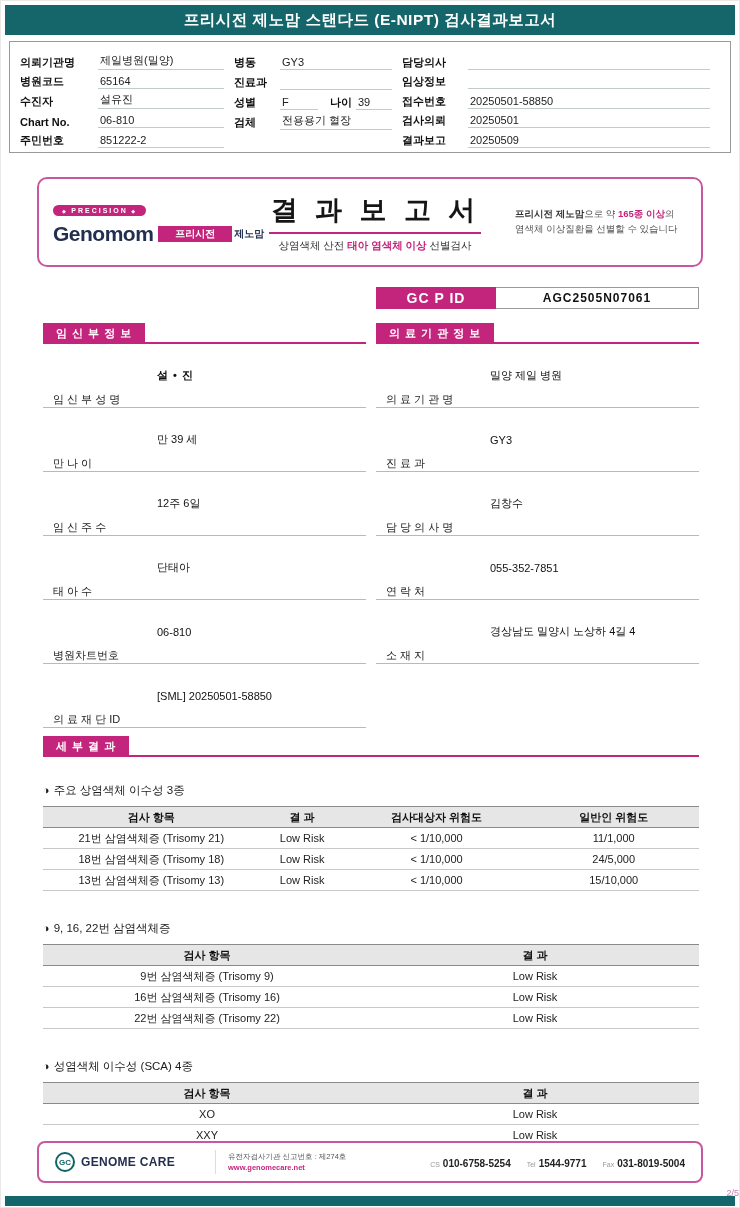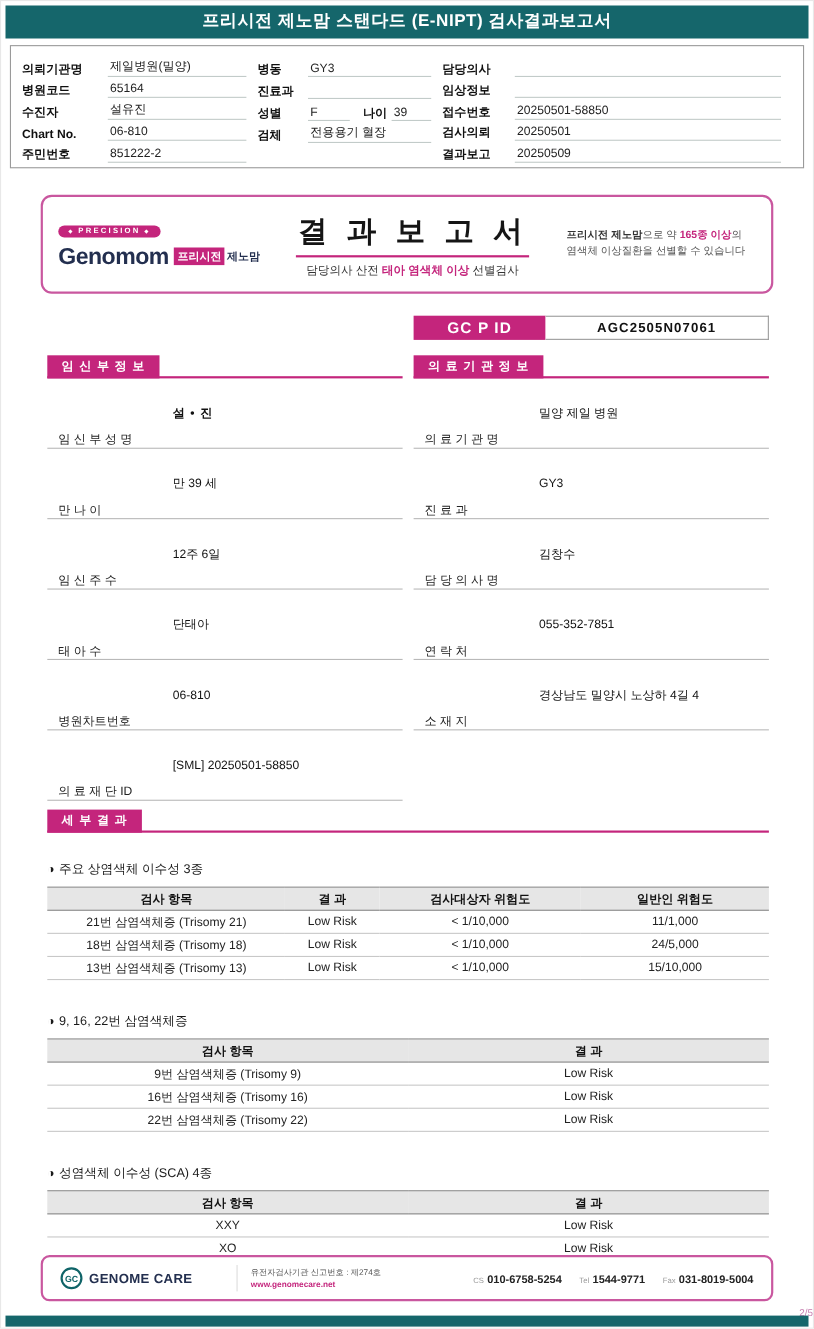--- a/index.html
+++ b/index.html
@@ -31,21 +31,21 @@
   .report-band { position:absolute; top:176px; left:36px; right:36px; height:90px;
                  border:2px solid #c9579f; border-radius:10px; display:flex; align-items:center; padding:0 14px; background:#fff; }
   .logo-block { width:182px; }
   .precision-pill { display:inline-block; background:#c4257c; color:#fff; font-size:7px; font-weight:bold;
                     letter-spacing:2px; padding:2px 9px; border-radius:8px; }
   .precision-pill::before { content:"◆ "; font-size:5px; }
   .precision-pill::after { content:" ◆"; font-size:5px; }
   .brand-line { margin-top:5px; white-space:nowrap; }
   .brand-name { font-size:21px; font-weight:bold; color:#232f4f; letter-spacing:-0.5px; }
   .brand-tag1 { display:inline-block; background:#c4257c; color:#fff; font-size:10px; font-weight:bold;
-                padding:1px 3px; margin-left:5px; vertical-align:4px; }
+                padding:1px 17px; margin-left:5px; vertical-align:4px; }
   .brand-tag2 { font-size:10px; font-weight:bold; color:#232f4f; vertical-align:4px; margin-left:2px; }
   .title-block { flex:1; text-align:center; }
   .report-title { font-family:"DejaVu Serif","Liberation Serif",serif; font-size:27px; font-weight:bold;
                   color:#151515; letter-spacing:4px; white-space:pre; }
   .title-rule { width:212px; height:2px; background:#c4257c; margin:4px auto 5px auto; }
   .report-subtitle { font-size:10.5px; color:#333; }
   .subtitle-hl { color:#c4257c; font-weight:bold; }
   .tagline-block { width:172px; font-size:9.5px; color:#555; line-height:1.55; }
   .tag-bold { font-weight:bold; color:#333; }
   .tag-hl { color:#c4257c; font-weight:bold; }
@@ -179,21 +179,21 @@
     <div class="logo-block">
       <span class="precision-pill">PRECISION</span>
       <div class="brand-line">
         <span class="brand-name">Genomom</span><span class="brand-tag1">프리시전</span><span class="brand-tag2">제노맘</span>
       </div>
     </div>
     <div class="title-block">
       <div class="report-title">결 과 보 고 서</div>
       <div class="title-rule"></div>
       <div class="report-subtitle">
-        <span>담당의사 산전 </span><span class="subtitle-hl">태아 염색체 이상</span><span> 선별검사</span>
+        <span>상염색체 산전 </span><span class="subtitle-hl">태아 염색체 이상</span><span> 선별검사</span>
       </div>
     </div>
     <div class="tagline-block">
       <span class="tag-bold">프리시전 제노맘</span><span>으로 약 </span><span class="tag-hl">165종 이상</span><span>의</span><br>
       <span>염색체 이상질환을 선별할 수 있습니다</span>
     </div>
   </div>
 
   <div class="gcpid">
     <div class="gcpid-label">GC P ID</div>
@@ -332,25 +332,25 @@
     </div>
     <table class="rtable">
       <thead>
         <tr>
           <th class="c-half">검사 항목</th>
           <th class="c-half">결 과</th>
         </tr>
       </thead>
       <tbody>
         <tr>
+          <td>XO</td>
+          <td>Low Risk</td>
+        </tr>
+          <tr>
           <td>XXY</td>
-          <td>Low Risk</td>
-        </tr>
-          <tr>
-          <td>XO</td>
           <td>Low Risk</td>
         </tr>
           <tr>
           <td>XXX</td>
           <td>Low Risk</td>
         </tr>
       </tbody>
     </table>
 
   </div>

